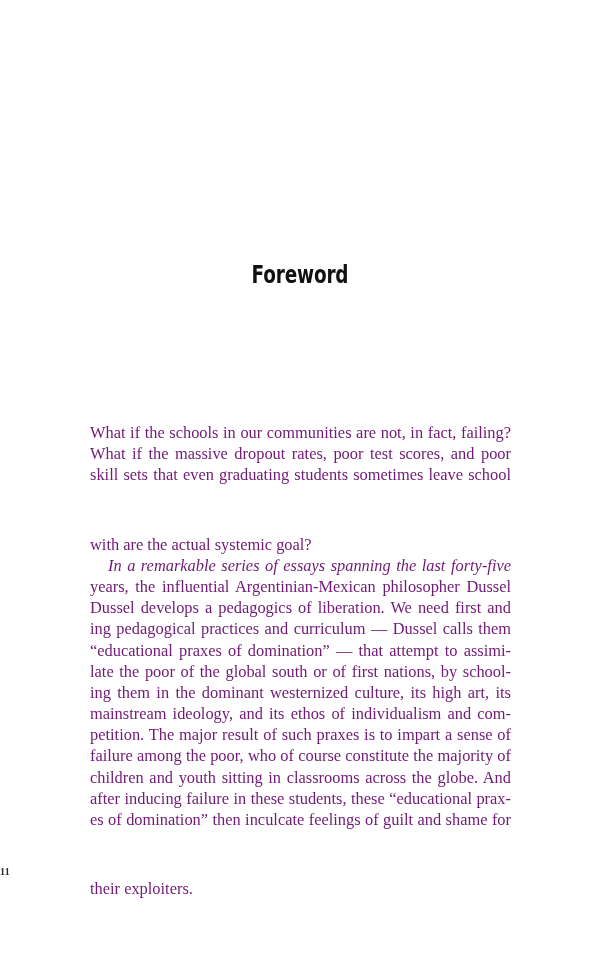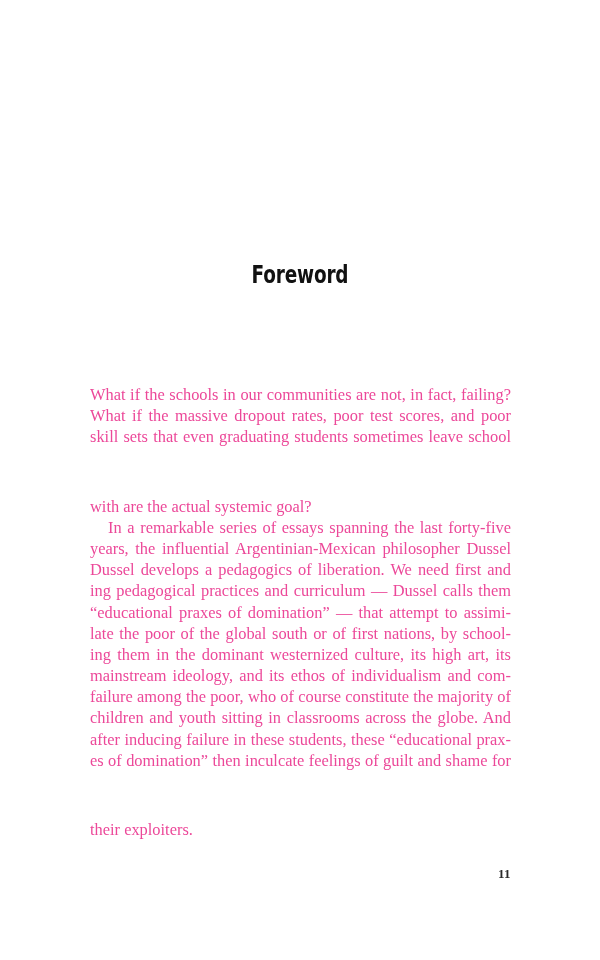--- a/index.html
+++ b/index.html
@@ -37,56 +37,56 @@
     color: #111111;
     transform: scaleX(0.82);
     transform-origin: 300px 50%;
     line-height: 1.1;
   }
 
   
   .textblock {
     position: absolute;
     left: 90px;
-    top: 384px;
+    top: 422px;
     width: 421px;
     font-size: 16.4px;
     line-height: 21.2px;
-    color: #ec4899;
+    color: #701a75;
   }
 
   .para { margin: 0; }
 
   
   .tline {
     display: block;
     text-align: justify;
     text-align-last: justify;
     white-space: pre-wrap;
     height: 21.2px;
   }
   
   .tline.last {
     text-align: left;
     text-align-last: left;
     margin-top: 48px;
   }
   .tline.indent {
     text-indent: 18px;
+    font-style: italic;
   }
 
   
   .folio {
     position: absolute;
     top: 866px;
     left: 0;
     width: 511px;
-    text-align: right;
     font-family: "Liberation Serif", serif;
-    font-size: 13px;
+    font-size: 10px;
     font-weight: bold;
     letter-spacing: 0.4px;
     color: #2a2a2a;
   }
 </style>
 </head>
 <body>
 
 <div class="page">
 
@@ -101,20 +101,21 @@
       </p>
     <p class="para" id="p2">
         <span class="tline indent">In a remarkable series of essays spanning the last forty-five</span>
         <span class="tline">years, the influential Argentinian-Mexican philosopher Dussel</span>
         <span class="tline">Dussel develops a pedagogics of liberation. We need first and</span>
         <span class="tline">ing pedagogical practices and curriculum — Dussel calls them</span>
         <span class="tline">“educational praxes of domination” — that attempt to assimi-</span>
         <span class="tline">late the poor of the global south or of first nations, by school-</span>
         <span class="tline">ing them in the dominant westernized culture, its high art, its</span>
         <span class="tline">mainstream ideology, and its ethos of individualism and com-</span>
+        <span class="tline">petition. The major result of such praxes is to impart a sense of</span>
         <span class="tline">failure among the poor, who of course constitute the majority of</span>
         <span class="tline">children and youth sitting in classrooms across the globe. And</span>
         <span class="tline">after inducing failure in these students, these “educational prax-</span>
         <span class="tline">es of domination” then inculcate feelings of guilt and shame for</span>
         <span class="tline last">their exploiters.</span>
       </p>
   </div>
 
   <div class="folio">11</div>
 

